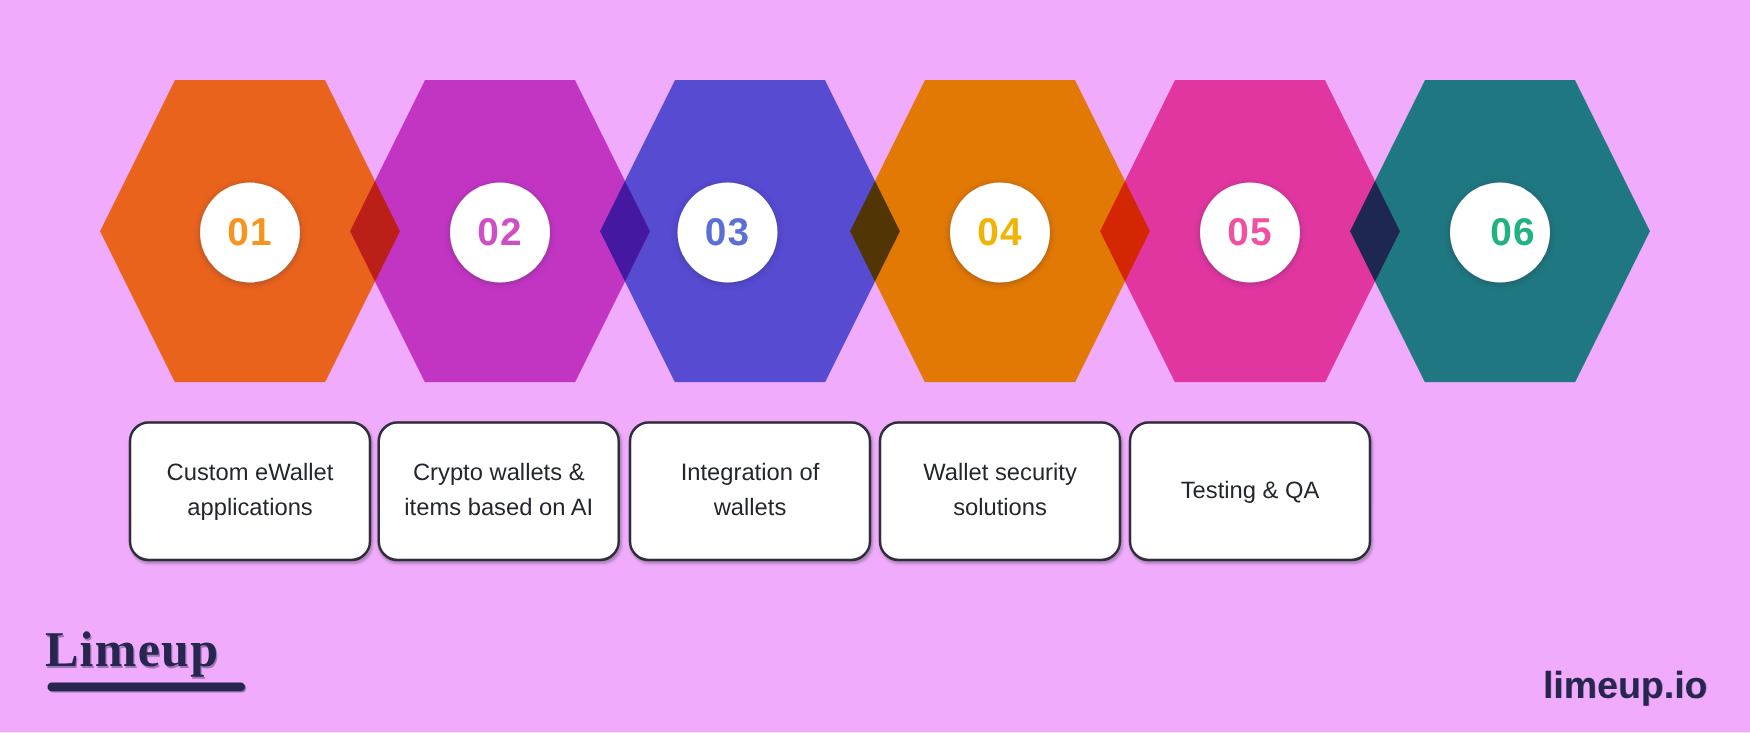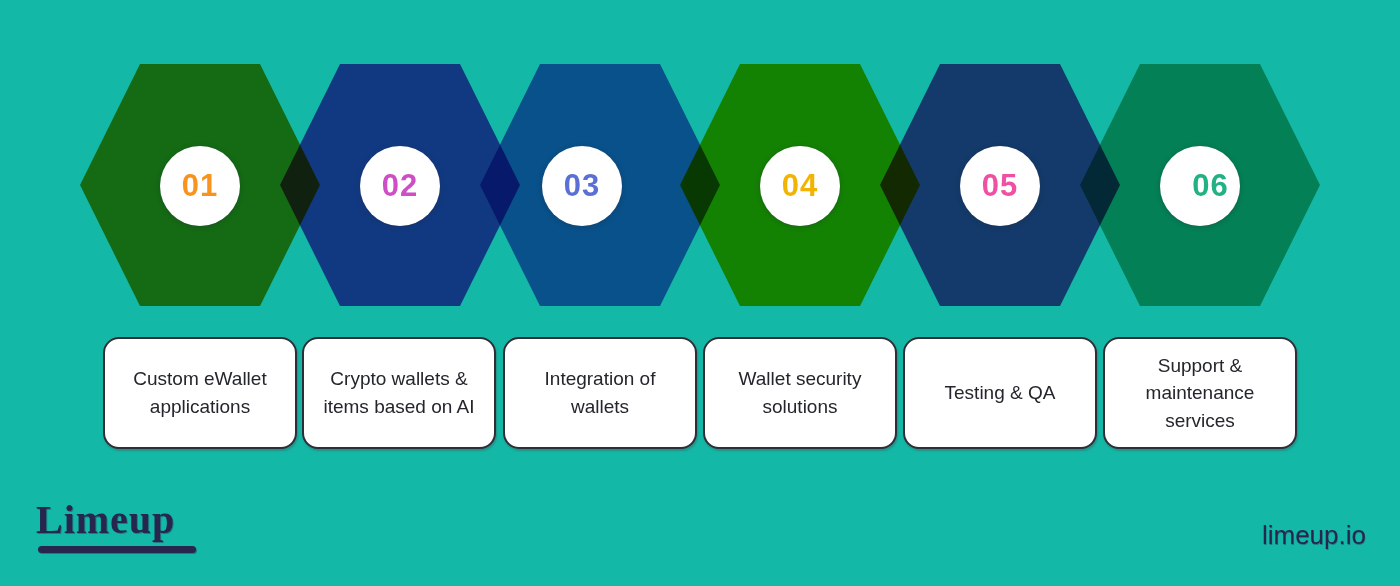--- a/index.html
+++ b/index.html
@@ -1,21 +1,21 @@
 <!DOCTYPE html>
 <html><head>
 <meta charset="utf-8">
 <style>
   * { margin: 0; padding: 0; box-sizing: border-box; }
   html, body { background: #ffffff; }
   .canvas {
     position: relative;
     width: 1400px;
     height: 586px;
-    background: #14b8a6;
+    background: #f0abfc;
     overflow: hidden;
     font-family: "Liberation Sans", sans-serif;
   }
 
   
   .hex {
     position: absolute;
     top: 64px;
     width: 240px;
     height: 242px;
@@ -81,23 +81,23 @@
     top: 546px;
     width: 158px;
     height: 7px;
     background: #26264e;
     border-radius: 4px;
     box-shadow: 1px 1px 0 rgba(38,38,78,0.4);
   }
   .site {
     position: absolute;
     right: 34px;
-    top: 520px;
-    font-size: 26px;
-    font-weight: 400;
+    top: 532px;
+    font-size: 30px;
+    font-weight: 700;
     color: #26264e;
     text-shadow: 0.5px 0.5px 0 rgba(38,38,78,0.4);
   }
 </style>
 </head>
 <body>
 
 <div class="canvas">
 
   <div class="hex" style="left: 80px; background: rgb(248, 148, 29);"></div>
@@ -134,21 +134,18 @@
   </div>
   <div class="card" style="left:703px">
     <span class="card-label">Wallet security solutions</span>
   </div>
   <div class="card" style="left:503px">
     <span class="card-label">Integration of wallets</span>
   </div>
   <div class="card" style="left:903px">
     <span class="card-label">Testing &amp; QA</span>
   </div>
-  <div class="card" style="left:1103px">
-    <span class="card-label">Support &amp; maintenance services</span>
-  </div>
 
   <div class="brand" style="color: rgb(38, 38, 78); font-family: Liberation Serif, serif;">Limeup</div>
   <div class="brand-underline"></div>
   <div class="site" style="color: rgb(38, 38, 78);">limeup.io</div>
 
 </div>
 
 </body></html>

